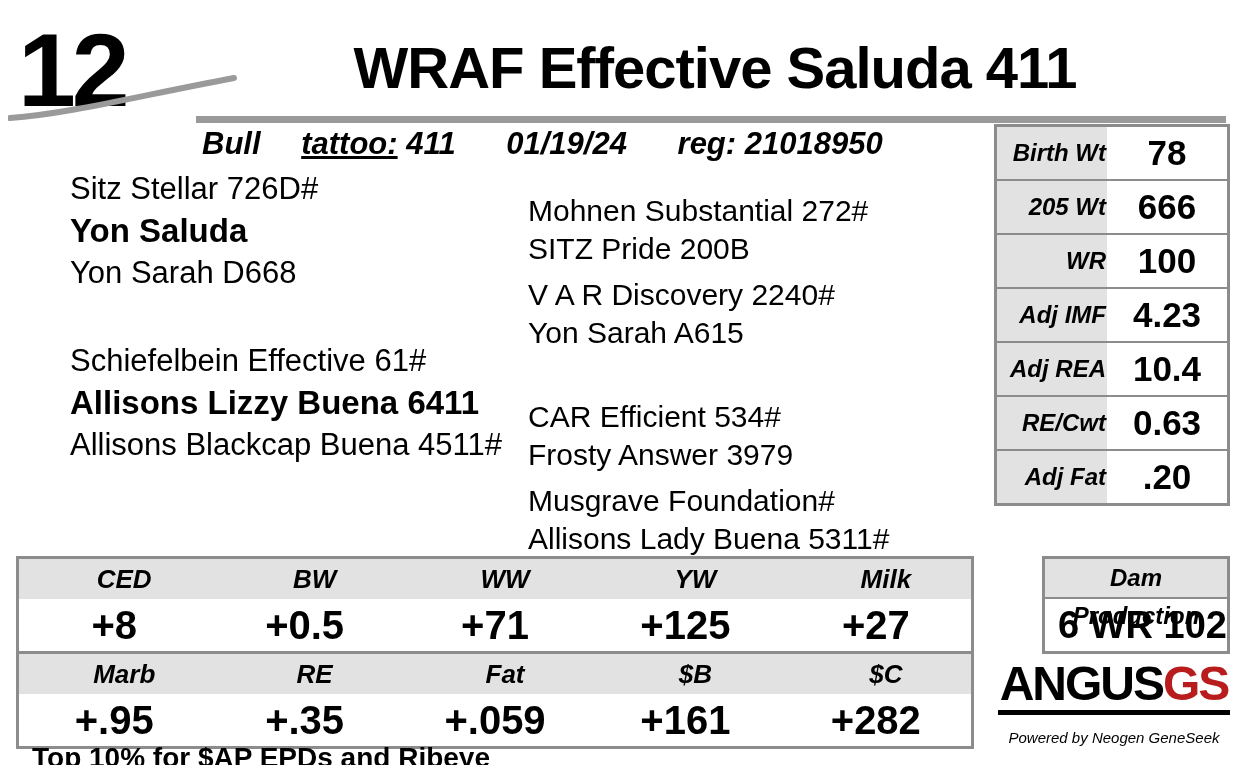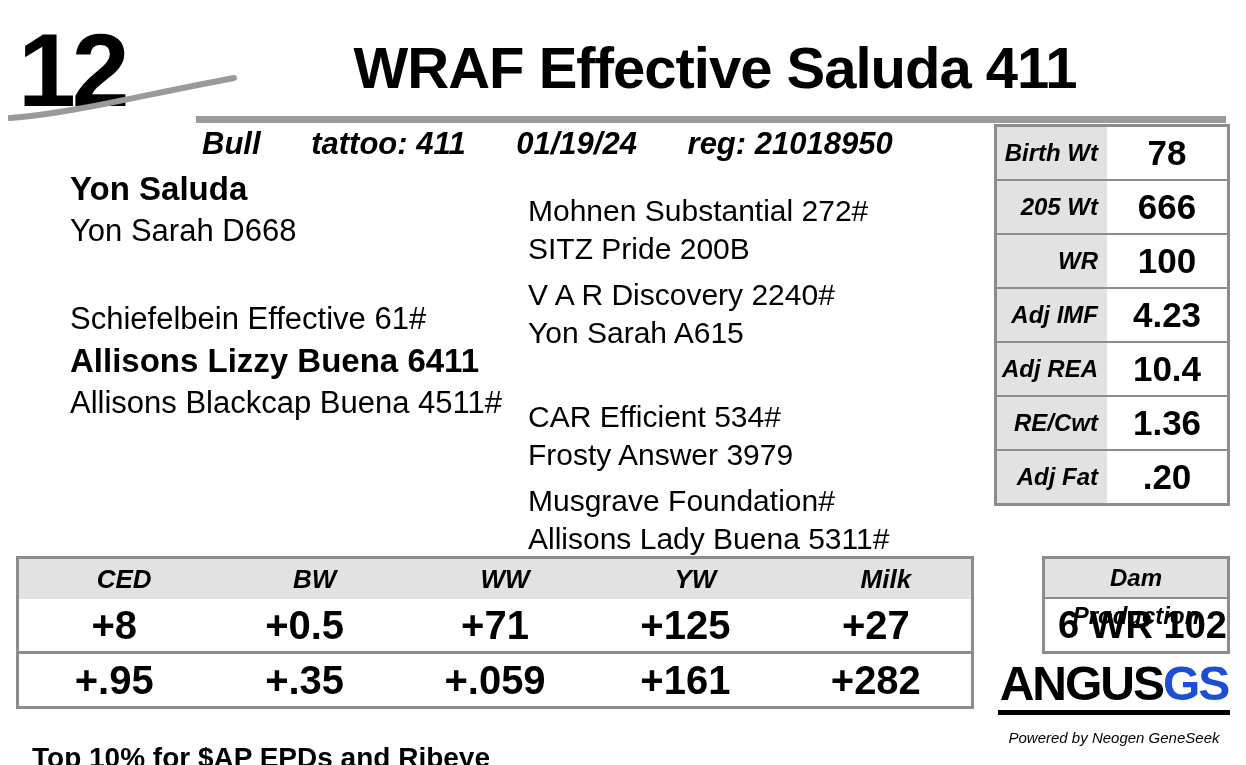--- a/index.html
+++ b/index.html
@@ -68,21 +68,21 @@
     width: 775px;
     height: 40px;
     font-style: italic;
     font-weight: bold;
     font-size: 31px;
     line-height: 40px;
     white-space: nowrap;
   }
   .ident span { display: inline-block; }
   .ident .sex { margin-left: 6px; }
-  .ident .tattoo { margin-left: 42px; }
+  .ident .tattoo { margin-left: 32px; text-decoration: underline; }
   .ident .dob { margin-left: 42px; }
   .ident .reg { margin-left: 42px; }
 
   
   .pedigree {
     position: absolute;
     left: 0;
     top: 168px;
     width: 972px;
     height: 382px;
@@ -120,21 +120,21 @@
   .perf-row {
     display: flex;
     align-items: center;
     height: 52px;
     border-bottom: 2px solid #8c8c8c;
   }
   .perf-row:last-child { border-bottom: none; }
   .perf-label {
     width: 110px;
     text-align: right;
-    padding-right: 9px;
+    padding-right: 1px;
     font-style: italic;
     font-weight: bold;
     font-size: 24px;
     background: #e2e2e2;
     height: 100%;
     line-height: 52px;
     box-sizing: border-box;
   }
   .perf-value {
     flex: 1;
@@ -216,21 +216,21 @@
     text-align: center;
   }
   .logo-main {
     font-family: "Liberation Sans", sans-serif;
     font-weight: bold;
     font-size: 48px;
     line-height: 48px;
     letter-spacing: -2px;
   }
   .logo-main .gs {
-    color: #1d4ed8;
+    color: #b91c1c;
   }
   .logo-sub {
     font-size: 15px;
     font-style: italic;
     margin-top: 14px;
   }
   .logo-rule {
     height: 5px;
     background: #000;
     margin: 2px 0 0 0;
@@ -262,20 +262,21 @@
   <span class="sex">Bull</span>
   <span class="tattoo">tattoo:</span>
   <span>411</span>
   <span class="dob">01/19/24</span>
   <span class="reg">reg:</span>
   <span>21018950</span>
 </div>
 
 <div class="pedigree">
   <div class="ped-col-left">
+    <div class="sire-line">Sitz Stellar 726D#</div>
     <div class="sire-line bold">Yon Saluda</div>
     <div class="sire-line">Yon Sarah D668</div>
     <div class="block-gap-b"></div>
     <div class="sire-line">Schiefelbein Effective 61#</div>
     <div class="sire-line bold">Allisons Lizzy Buena 6411</div>
     <div class="sire-line">Allisons Blackcap Buena 4511#</div>
   </div>
 
   <div class="ped-col-right">
     <div class="gp-pair">Mohnen Substantial 272#</div>
@@ -308,21 +309,21 @@
   <div class="perf-row">
     <div class="perf-label">Adj IMF</div>
     <div class="perf-value">4.23</div>
   </div>
   <div class="perf-row">
     <div class="perf-label">Adj REA</div>
     <div class="perf-value">10.4</div>
   </div>
   <div class="perf-row">
     <div class="perf-label">RE/Cwt</div>
-    <div class="perf-value">1.36</div>
+    <div class="perf-value">0.63</div>
   </div>
   <div class="perf-row">
     <div class="perf-label">Adj Fat</div>
     <div class="perf-value">.20</div>
   </div>
 </div>
 
 <div class="epd-box">
   <div class="epd-head">
     <div>CED</div>
@@ -332,20 +333,27 @@
     <div>Milk</div>
   </div>
   <div class="epd-vals">
     <div>+8</div>
     <div>+0.5</div>
     <div>+71</div>
     <div>+125</div>
     <div>+27</div>
   </div>
   <div class="epd-sep"></div>
+  <div class="epd-head">
+    <div>Marb</div>
+    <div>RE</div>
+    <div>Fat</div>
+    <div>$B</div>
+    <div>$C</div>
+  </div>
   <div class="epd-vals">
     <div>+.95</div>
     <div>+.35</div>
     <div>+.059</div>
     <div>+161</div>
     <div>+282</div>
   </div>
 </div>
 
 <div class="dam-box">

